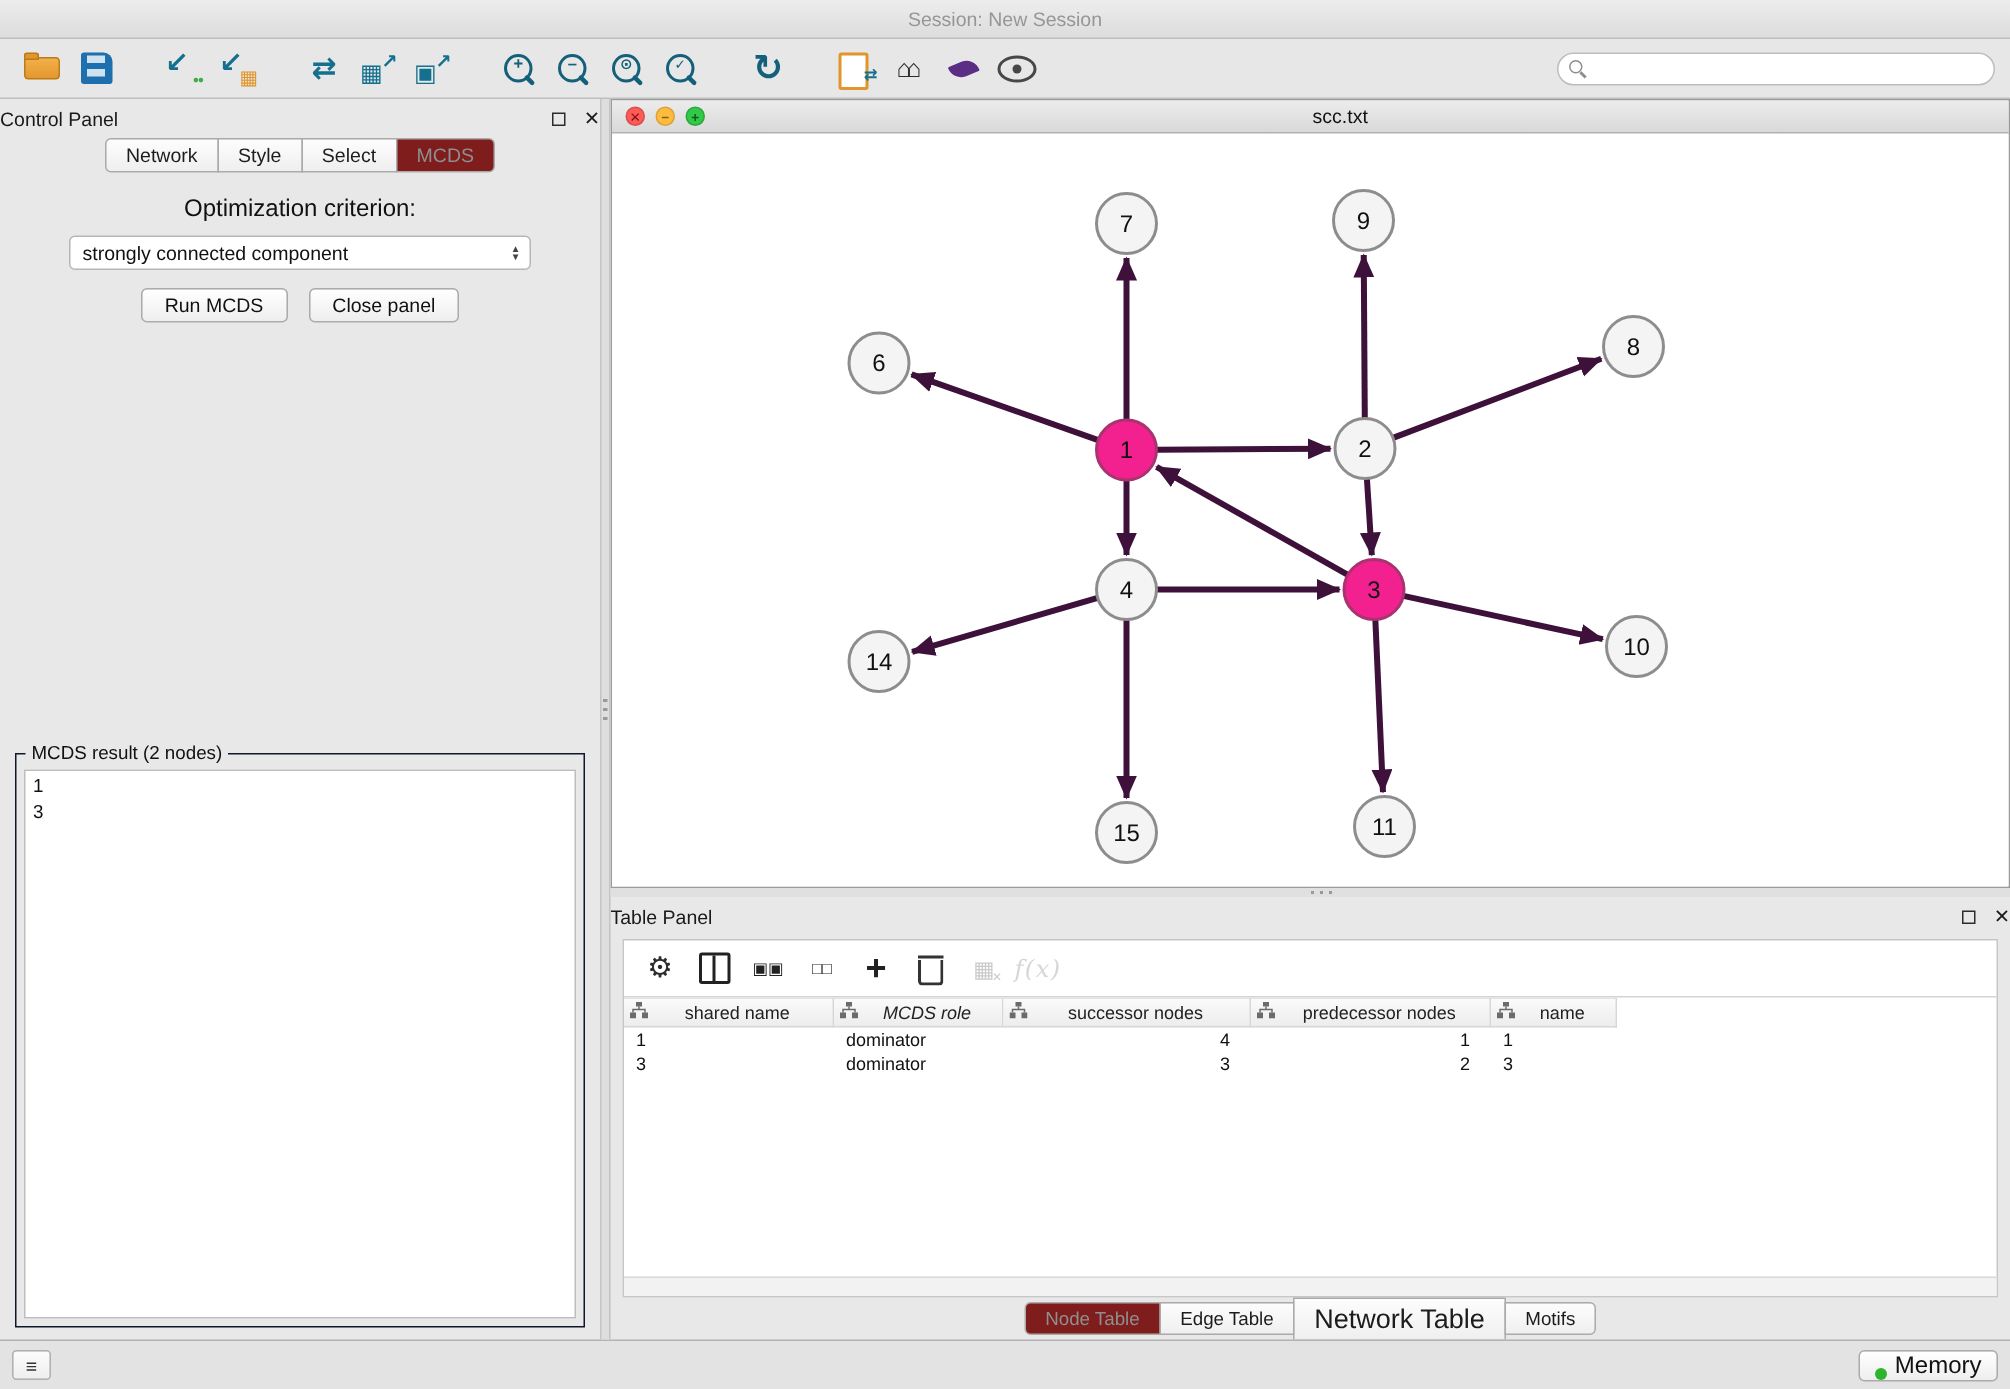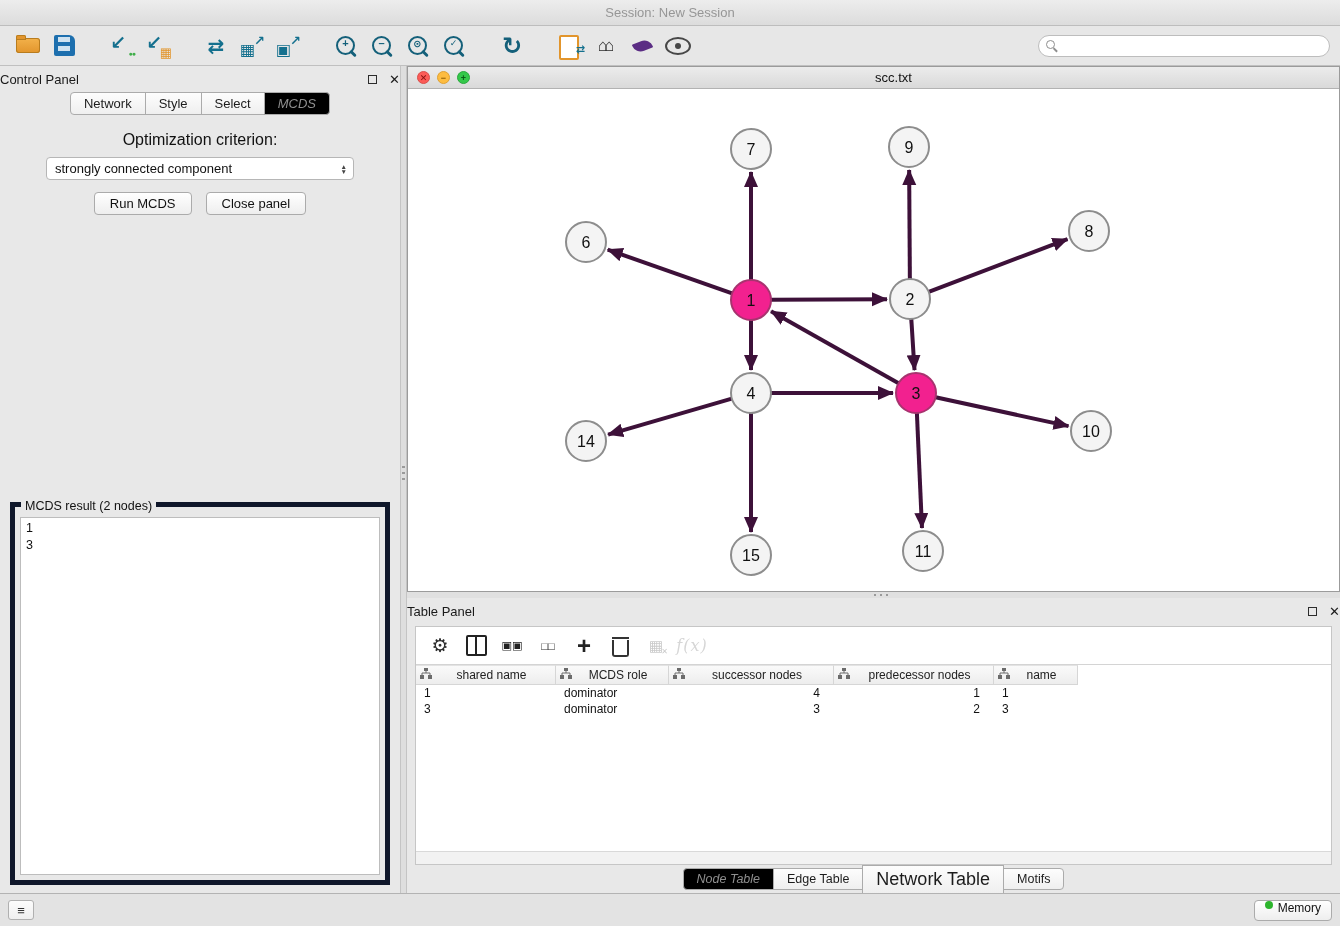--- a/index.html
+++ b/index.html
@@ -52,28 +52,28 @@
   
   .control-panel { width:400px; flex:none; display:flex; flex-direction:column; background:#e8e8e8; }
   .panel-header { height:26px; display:flex; align-items:center; padding:0 0; font-size:13px; color:#1a1a1a; flex:none; }
   .panel-header .ph-spacer { flex:1; }
   .float-icon { width:9px; height:9px; border:1.5px solid #2c2c2c; display:inline-block; margin-right:12px; }
   .close-x { font-size:13px; font-weight:bold; color:#1a1a1a; }
   .cp-tabs { display:flex; justify-content:center; flex:none; }
   .seg-tab { border:1px solid #ababab; background:linear-gradient(#fdfdfd,#efefef); padding:3px 13px; font-size:13px; color:#1c1c1c; margin-left:-1px; cursor:default; }
   .seg-tab:first-child { border-radius:4px 0 0 4px; margin-left:0; }
   .seg-tab:last-child { border-radius:0 4px 4px 0; }
-  .seg-tab.active { background:#000000; color:#8f8f8f;font-style:italic; }
+  .seg-tab.active { background:#7f1d1d; color:#8f8f8f; }
   .cp-body { flex:1; display:flex; flex-direction:column; align-items:center; min-height:0; padding-top:16px; }
   .opt-label { font-size:16px; color:#111; margin-bottom:8px; }
   .dropdown { width:308px; height:23px; background:#fff; border:1px solid #b6b6b6; border-radius:4px; display:flex; align-items:center; padding:0 4px 0 8px; font-size:13px; color:#111; }
   .dropdown .dd-stepper { margin-left:auto; display:flex; flex-direction:column; align-items:center; font-size:6.5px; color:#444; line-height:5px; padding-right:2px; }
   .btn-row { display:flex; gap:14px; margin-top:12px; }
   .mac-btn { background:linear-gradient(#ffffff,#eeeeee); border:1px solid #ababab; border-radius:4px; padding:3px 15px; font-size:13px; color:#111; cursor:default; font-family:inherit; }
-  .result-group { margin-top:auto; width:380px; height:383px; border:5px solid #0f172a; position:relative; margin-bottom:8px; padding:10px 5px 5px 5px; display:flex; }
+  .result-group { margin-top:auto; width:380px; height:383px; border:1px solid #0f172a; position:relative; margin-bottom:8px; padding:10px 5px 5px 5px; display:flex; }
   .result-legend { position:absolute; top:-8px; left:6px; background:#e8e8e8; padding:0 4px; font-size:12.5px; color:#111; }
   .result-box { flex:1; background:#fff; border:1px solid #bdbdbd; font-size:12.5px; color:#111; padding:2px 5px; line-height:17px; overflow:hidden; }
 
   
   .v-divider { width:7px; flex:none; background:#dedede; border-left:1px solid #c4c4c4; border-right:1px solid #c4c4c4; position:relative; }
   .v-divider .grip { position:absolute; top:400px; left:1px; width:3px; height:18px; background:repeating-linear-gradient(#9a9a9a 0 2px, transparent 2px 6px); }
 
   
   .right-stack { flex:1; display:flex; flex-direction:column; min-width:0; }
   .network-window { height:526px; flex:none; border:1px solid #9b9b9b; display:flex; flex-direction:column; background:#fff; }
@@ -117,21 +117,21 @@
   .t-row { display:flex; height:16px; font-size:12px; color:#111; cursor:default; }
   .t-cell { padding:1px 8px; white-space:nowrap; overflow:hidden; }
   .t-cell.right { text-align:right; padding-right:14px; }
   .tp-scrollstrip { height:13px; flex:none; background:#f2f2f2; border-top:1px solid #d9d9d9; }
   .tp-tabs { height:28px; flex:none; display:flex; justify-content:center; align-items:center; }
 
   
   .statusbar { height:33px; flex:none; background:#e3e3e3; border-top:1px solid #b3b3b3; display:flex; align-items:center; padding:0 8px; }
   .list-btn { width:26px; height:20px; border:1px solid #b0b0b0; border-radius:3px; background:linear-gradient(#fcfcfc,#efefef); font-size:13px; color:#333; display:flex; align-items:center; justify-content:center; cursor:default; }
   .sb-spacer { flex:1; }
-  .memory-btn { height:21px; border:1px solid #ababab; border-radius:4px; background:linear-gradient(#ffffff,#eeeeee); display:flex; align-items:flex-start; gap:5px; padding:0 10px; font-size:12px; color:#111; cursor:default; }
+  .memory-btn { height:21px; border:1px solid #ababab; border-radius:4px; background:linear-gradient(#ffffff,#eeeeee); display:flex; align-items:flex-end; gap:5px; padding:0 10px; font-size:16px; color:#111; cursor:default; }
   .mem-dot { width:8px; height:8px; background:#2db52d; border-radius:50%; }
 </style>
 </head>
 <body>
 
 <div class="window">
 
   <div class="titlebar">
     <span>Session: New Session</span>
   </div>
@@ -302,21 +302,21 @@
                   <span><svg width="12" height="11" viewBox="0 0 12 11">
                       <g fill="#6b6b6b">
                         <rect x="4" y="0" width="4" height="3"></rect>
                         <rect x="0" y="7" width="4" height="4"></rect>
                         <rect x="8" y="7" width="4" height="4"></rect>
                       </g>
                       <path d="M6 3v2M2 7V5h8v2" stroke="#6b6b6b" fill="none"></path>
                     </svg></span>
                   <span class="h-label">shared name</span>
                 </div>
-                <div class="th-cell" style="width: 113px;">
+                <div class="th-cell" style="width: 113px; font-style: italic;">
                   <span><svg width="12" height="11" viewBox="0 0 12 11">
                       <g fill="#6b6b6b">
                         <rect x="4" y="0" width="4" height="3"></rect>
                         <rect x="0" y="7" width="4" height="4"></rect>
                         <rect x="8" y="7" width="4" height="4"></rect>
                       </g>
                       <path d="M6 3v2M2 7V5h8v2" stroke="#6b6b6b" fill="none"></path>
                     </svg></span>
                   <span class="h-label">MCDS role</span>
                 </div>

